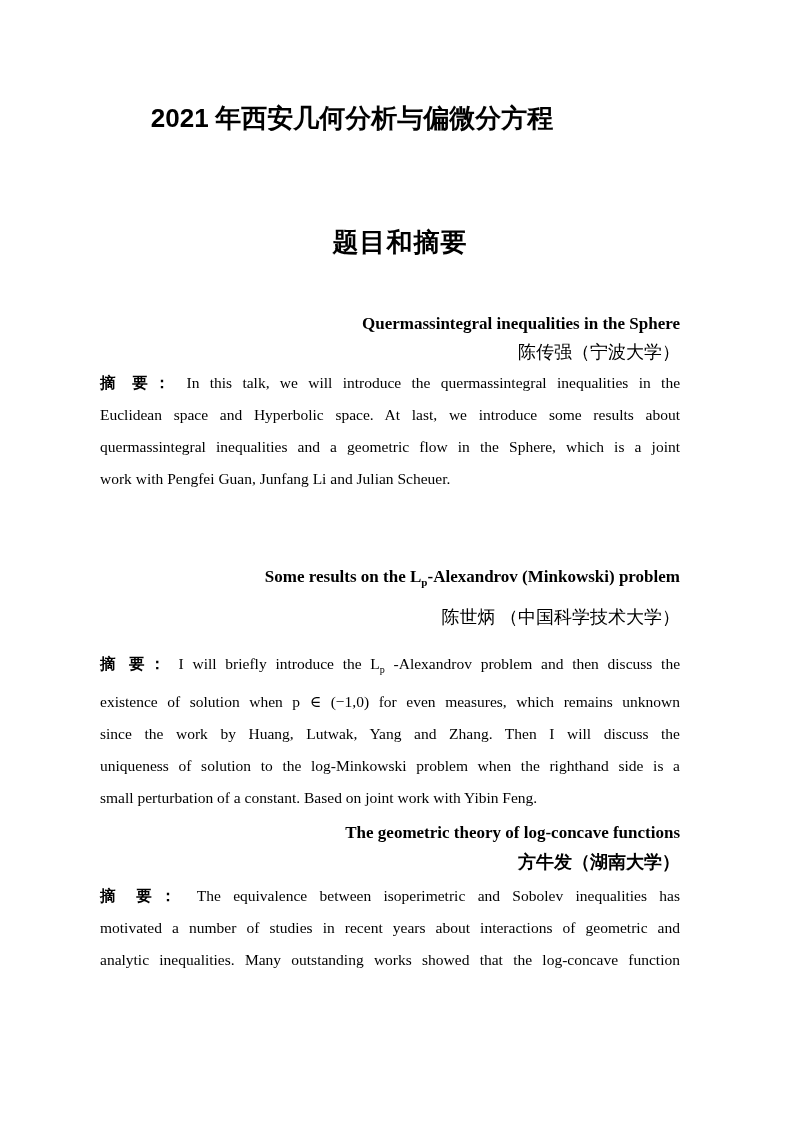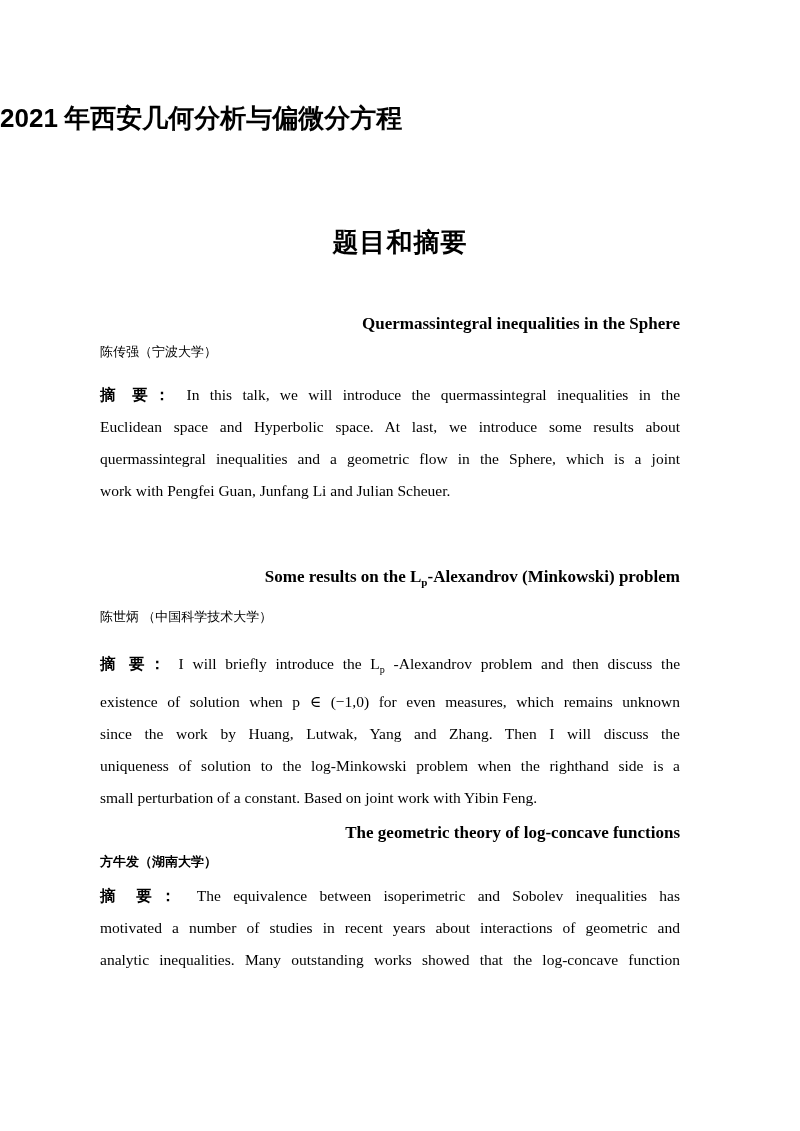--- a/index.html
+++ b/index.html
@@ -9,46 +9,46 @@
     color: #000000;
   }
   #page {
     position: relative;
     width: 800px; height: 1131px;
     background: #ffffff;
     overflow: hidden;
   }
   .title-block {
     position: absolute; top: 97px; left: 0; width: 704px;
-    font-weight: bold;
+    text-align: center; font-weight: bold;
     font-size: 26px; line-height: 42px;
   }
   .title-block .num { font-family: "Liberation Sans", sans-serif; }
   .subtitle {
     position: absolute; top: 222px; left: 0; width: 800px;
     text-align: center; font-weight: bold;
     font-size: 26px; line-height: 42px; letter-spacing: 1px;
   }
   .sec { position: absolute; left: 100px; width: 580px; }
   .sec-1 { top: 311px; }
   .sec-2 { top: 564px; }
   .sec-3 { top: 820px; }
   .stitle {
     margin: 0; text-align: right; font-weight: bold;
     font-size: 17px; line-height: 26px;
   }
   .stitle sub, .sabstract sub { font-size: 0.65em; }
   .sauthor {
-    text-align: left; font-size: 13px; line-height: 30px;
+    text-align: right; font-size: 18px; line-height: 30px;
   }
   .sec-1 .sauthor { margin-top: 0; }
   .sec-2 .sauthor { margin-top: 7px; }
   .sec-3 .sauthor { margin-top: 1px; font-weight: bold; }
   .sabstract { font-size: 15.5px; line-height: 32px; }
-  .sec-1 .sabstract { margin-top: 12px; }
+  .sec-1 .sabstract { margin-top: 0; }
   .sec-2 .sabstract { margin-top: 16px; }
   .sec-3 .sabstract { margin-top: 3px; }
   .jl { text-align: justify; text-align-last: justify; }
   .ll { text-align: left; }
   .lab { font-weight: bold; }
 </style>
 </head>
 <body>
 
 <div id="page">

